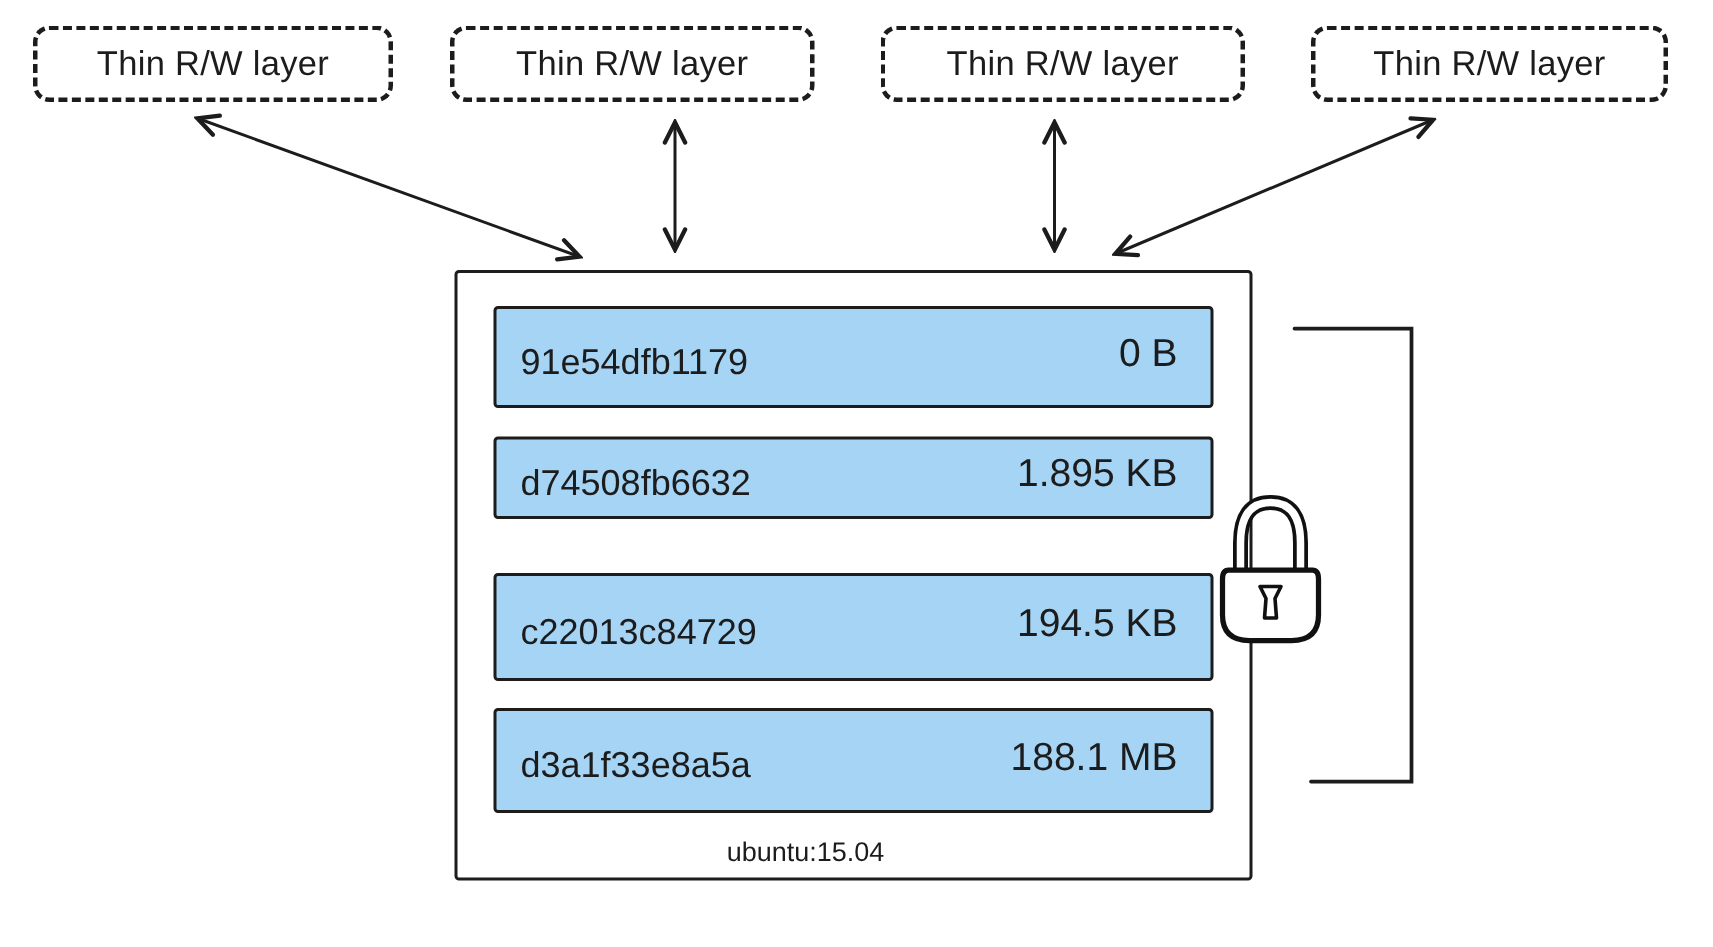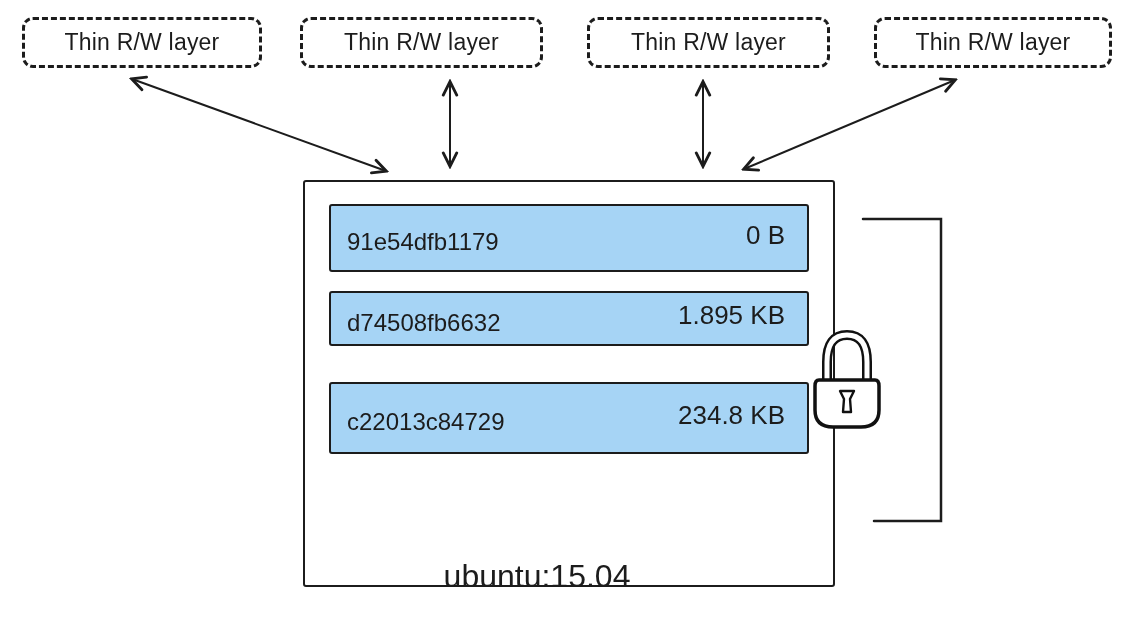--- a/index.html
+++ b/index.html
@@ -36,21 +36,21 @@
     border:2px solid var(--stroke,#1c1c1c);
     border-radius:3px;box-sizing:border-box;
     display:flex;align-items:center;justify-content:space-between;
     padding:0 22px 0 16px;
   }
   .layer-id{font-size:24px;transform:translateY(4px);}
   .layer-size{font-size:26px;transform:translateY(-3px);}
 
   .caption{
     position:absolute;left:0;top:376px;width:464px;
-    text-align:center;font-size:32px;
+    text-align:center;font-size:18px;
   }
 
   .lock{position:absolute;left:808px;top:320px;}
 </style>
 </head>
 <body>
 
 <div class="stage">
 
   <svg class="overlay" width="1142" height="631" viewBox="0 0 1142 631">
@@ -83,21 +83,25 @@
     <div class="layer-row" style="top:22px;height:68px">
       <span class="layer-id">91e54dfb1179</span>
       <span class="layer-size">0 B</span>
     </div>
     <div class="layer-row" style="top:109px;height:55px">
       <span class="layer-id">d74508fb6632</span>
       <span class="layer-size">1.895 KB</span>
     </div>
     <div class="layer-row" style="top:200px;height:72px">
       <span class="layer-id">c22013c84729</span>
-      <span class="layer-size">234.8 KB</span>
+      <span class="layer-size">194.5 KB</span>
+    </div>
+    <div class="layer-row" style="top:290px;height:70px">
+      <span class="layer-id">d3a1f33e8a5a</span>
+      <span class="layer-size">188.1 MB</span>
     </div>
     <div class="caption">ubuntu:15.04</div>
   </div>
 
   <svg class="lock" width="78" height="114" viewBox="0 0 78 114">
     <path d="M 19 64 V 42 Q 19 15 39 15 Q 59 15 59 42 V 64" fill="none" stroke="#111" stroke-width="10" stroke-linecap="round"></path>
     <path d="M 19 64 V 42 Q 19 15 39 15 Q 59 15 59 42 V 64" fill="none" stroke="#fff" stroke-width="5" stroke-linecap="round"></path>
     <path d="M 11 60 H 67 Q 71 60 71 66 V 90 Q 71 107 53 107 H 25 Q 7 107 7 90 V 66 Q 7 60 11 60 Z" fill="#fff" stroke="#111" stroke-width="3.5" stroke-linejoin="round"></path>
     <path d="M 32 71 L 46 71 L 42 79 L 43 92 L 35 92 L 36 79 Z" fill="#fff" stroke="#111" stroke-width="2.4" stroke-linejoin="round"></path>
   </svg>

